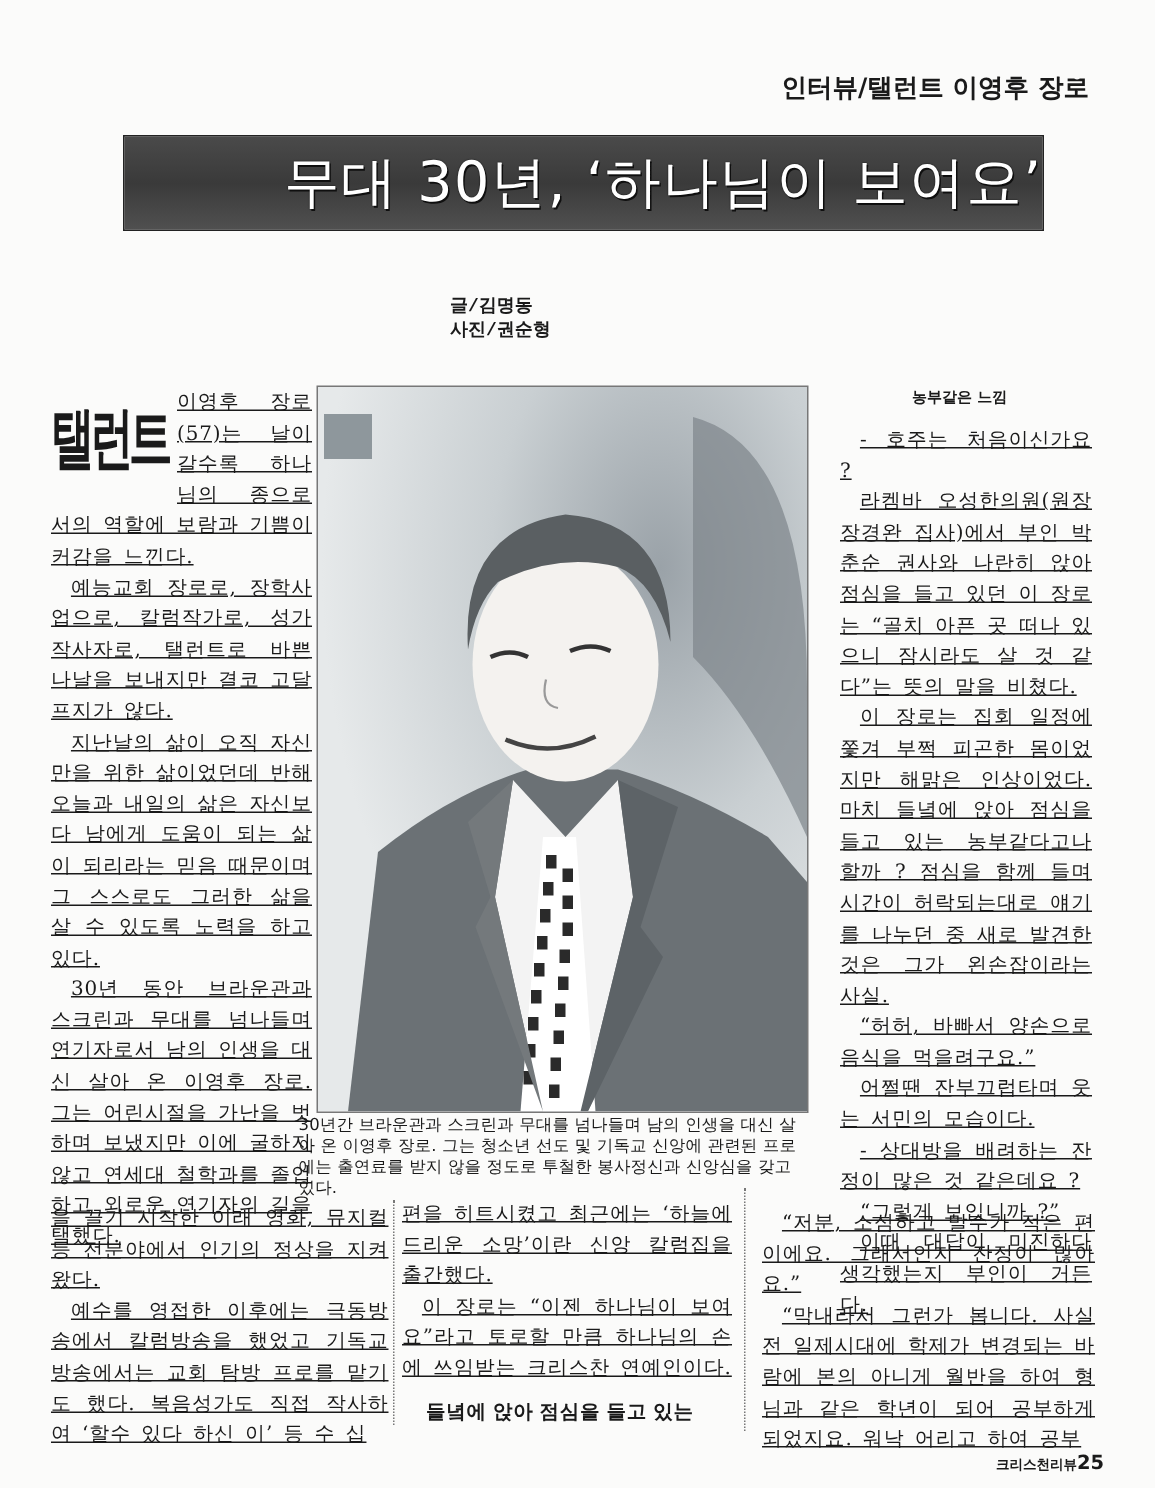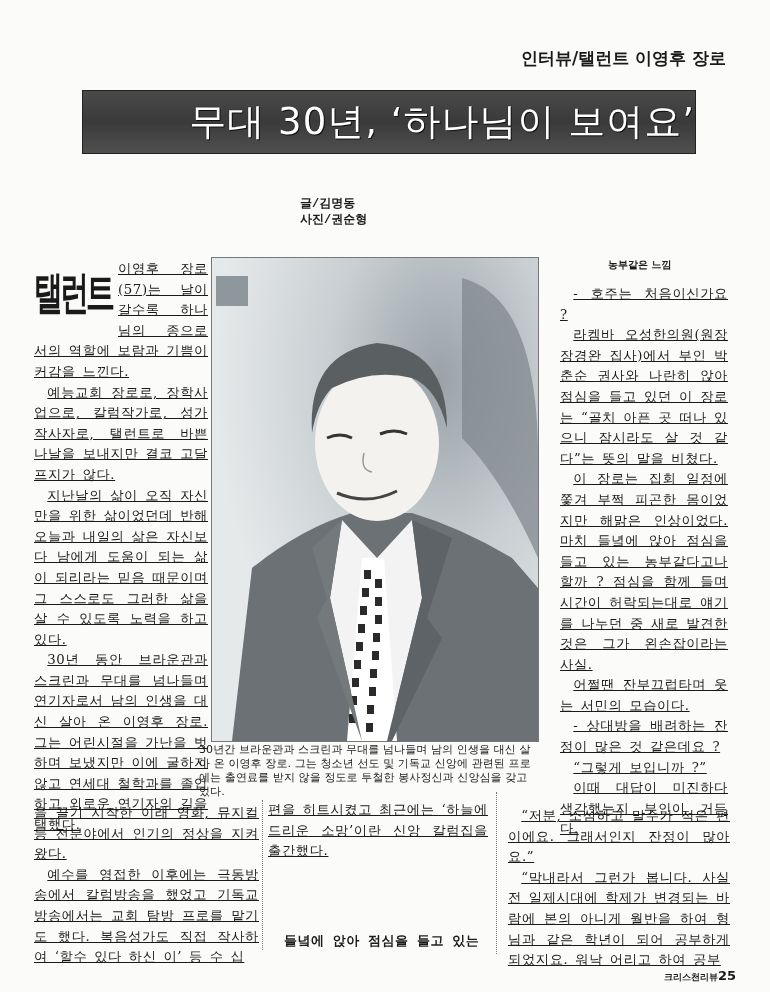--- a/index.html
+++ b/index.html
@@ -49,21 +49,21 @@
     font-size:29px; line-height:40px; font-weight:bold; margin:2px 6px 0 0;
     letter-spacing:-3px; transform:scaleY(1.55); transform-origin:top;
     height:60px;
   }
   .subhead {
     position:absolute; left:572px; top:258px;
     font-family:"DejaVu Sans","Liberation Sans",sans-serif; font-size:10px; font-weight:bold;margin-left:36px;
   }
   .subhead2 {
     position:absolute; left:284px; top:932px;
-    font-family:Liberation Mono, monospace; font-size:13px; font-weight:bold; letter-spacing:0.5px;
+    font-family:Liberation Sans, sans-serif; font-size:13px; font-weight:bold; letter-spacing:0.5px;
   }
   .photo {
     position:absolute; left:211px; top:257px; width:326px; height:483px;
     background:radial-gradient(ellipse at 70% 25%, #9aa2a8 0%, #c9cfd2 35%, #e6e9ea 70%);
     border:1px solid #777; overflow:hidden;
   }
   .photo svg { width:100%; height:100%; display:block; }
   .caption {
     position:absolute; left:199px; top:743px; width:340px;
     font-family:"DejaVu Sans","Liberation Sans",sans-serif; font-size:11px; line-height:14px; letter-spacing:0.1px;
@@ -105,20 +105,21 @@
 
 <div class="col col1b">
   <p>을 끌기 시작한 이래 영화, 뮤지컬 등 전분야에서 인기의 정상을 지켜왔다.</p>
   <p class="ind">예수를 영접한 이후에는 극동방송에서 칼럼방송을 했었고 기독교 방송에서는 교회 탐방 프로를 맡기도 했다. 복음성가도 직접 작사하여 ‘할수 있다 하신 이’ 등 수 십</p>
 </div>
 
 <div class="divider" style="left:262px; top:800px; height:150px;"></div>
 
 <div class="col col2">
   <p>편을 히트시켰고 최근에는 ‘하늘에 드리운 소망’이란 신앙 칼럼집을 출간했다.</p>
+  <p class="ind">이 장로는 “이젠 하나님이 보여요”라고 토로할 만큼 하나님의 손에 쓰임받는 크리스찬 연예인이다.</p>
 </div>
 <div class="subhead2">들녘에 앉아 점심을 들고 있는</div>
 
 <div class="divider" style="left:496px; top:792px; height:162px;"></div>
 
 <div class="photo">
   <svg viewBox="0 0 326 483" preserveAspectRatio="none">
     <rect x="4" y="18" width="32" height="30" fill="#8e979c"></rect>
     <path d="M250 20 Q326 40 326 200 L326 300 Q290 220 250 180 Z" fill="#7d858a" opacity="0.7"></path>
 
@@ -164,20 +165,21 @@
   </svg>
 </div>
 
 <div class="caption">30년간 브라운관과 스크린과 무대를 넘나들며 남의 인생을 대신 살아 온 이영후 장로. 그는 청소년 선도 및 기독교 신앙에 관련된 프로에는 출연료를 받지 않을 정도로 투철한 봉사정신과 신앙심을 갖고 있다.</div>
 
 <div class="subhead">농부같은 느낌</div>
 <div class="col col3">
   <p class="ind">- 호주는 처음이신가요 ?</p>
   <p class="ind">라켐바 오성한의원(원장 장경완 집사)에서 부인 박춘순 권사와 나란히 앉아 점심을 들고 있던 이 장로는 “골치 아픈 곳 떠나 있으니 잠시라도 살 것 같다”는 뜻의 말을 비쳤다.</p>
   <p class="ind">이 장로는 집회 일정에 쫓겨 부쩍 피곤한 몸이었지만 해맑은 인상이었다. 마치 들녘에 앉아 점심을 들고 있는 농부같다고나 할까 ? 점심을 함께 들며 시간이 허락되는대로 얘기를 나누던 중 새로 발견한 것은 그가 왼손잡이라는 사실.</p>
+  <p class="ind">“허허, 바빠서 양손으로 음식을 먹을려구요.”</p>
   <p class="ind">어쩔땐 잔부끄럽타며 웃는 서민의 모습이다.</p>
   <p class="ind">- 상대방을 배려하는 잔정이 많은 것 같은데요 ?</p>
   <p class="ind">“그렇게 보입니까 ?”</p>
   <p class="ind">이때 대답이 미진하다 생각했는지 부인이 거든다.</p>
 </div>
 
 <div class="col col3b">
   <p class="ind">“저분, 소심하고 말수가 적은 편이에요. 그래서인지 잔정이 많아요.”</p>
   <p class="ind">“막내라서 그런가 봅니다. 사실 전 일제시대에 학제가 변경되는 바람에 본의 아니게 월반을 하여 형님과 같은 학년이 되어 공부하게 되었지요. 워낙 어리고 하여 공부</p>
 </div>

